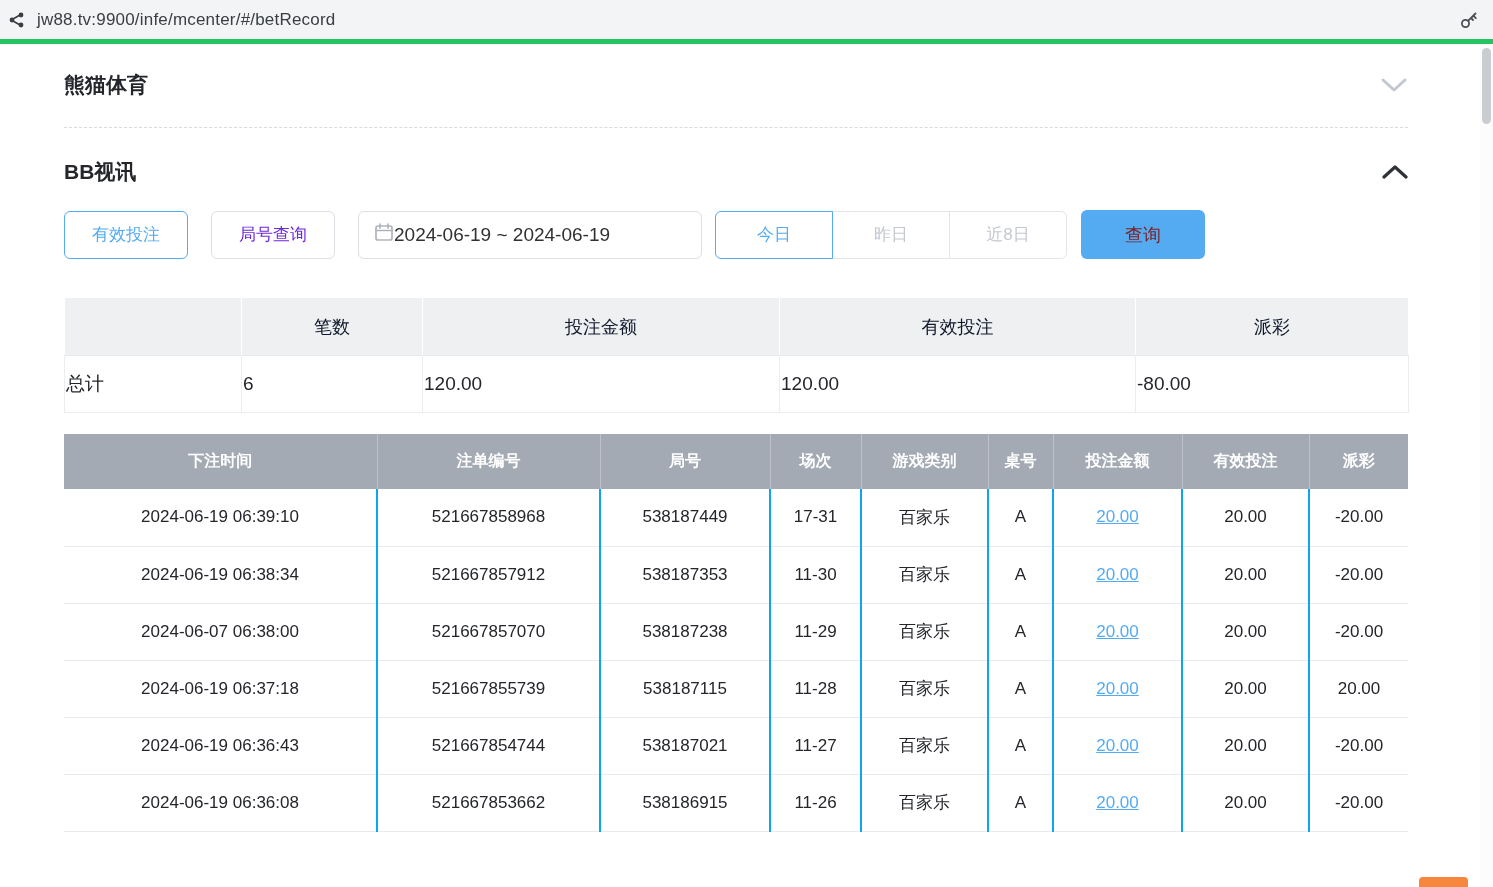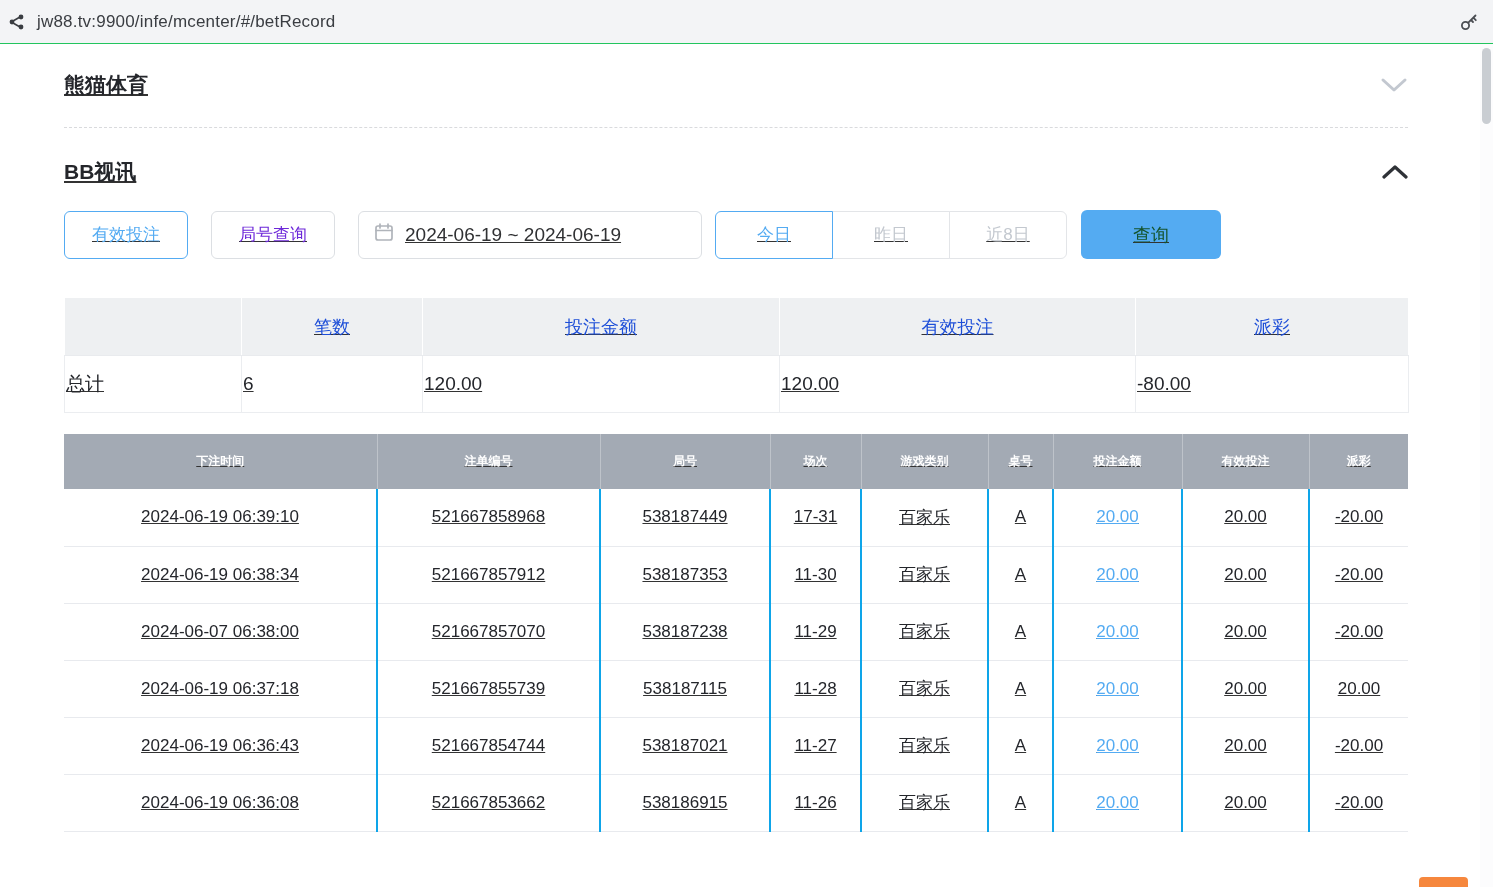--- a/index.html
+++ b/index.html
@@ -9,71 +9,71 @@
   }
   *{box-sizing:border-box;}
   html,body{margin:0;padding:0;}
   body{
     width:1493px;height:887px;overflow:hidden;position:relative;
     background:#fff;color:#333;
     font-family:"Liberation Sans","DejaVu Sans",sans-serif;
   }
   
   .urlbar{
-    height:44px;background:#f3f4f6;border-bottom:1px solid #22c55e;
+    height:44px;background:#f3f4f6;border-bottom:5px solid #22c55e;
     display:flex;align-items:center;padding:0 14px 0 8px;gap:11px;
   }
   .site-icon svg,.key-icon svg{display:block;}
   .url-text{font-size:17px;color:#3a3d42;letter-spacing:.2px;}
   .key-icon{margin-left:auto;cursor:pointer;}
   
-  .content{padding:0 85px 4px 64px;text-decoration:underline;}
+  .content{padding:0 85px 4px 64px;}
   .section-header{display:flex;align-items:center;justify-content:space-between;}
   .section-title{margin:0;font-size:21px;font-weight:bold;color:#24262b;}
   .panda-header{padding:27px 0 28px;}
   .dashed-divider{border-bottom:1px dashed #d9dadd;}
   .bb-header{padding:30px 0 24px;}
   .chev{cursor:pointer;display:flex;align-items:center;}
   
   .filter-row{display:flex;align-items:center;margin-bottom:38px;}
   button{font-family:inherit;cursor:pointer;background:#fff;}
   .tab-btn{width:124px;height:48px;border-radius:6px;font-size:17px;}
   .tab-btn.active{border:1px solid var(--accent);color:var(--accent);}
   .tab-btn.inactive{border:1px solid #dcdfe3;color:#6d28d9;margin-left:23px;}
   .date-input{
     width:344px;height:48px;border:1px solid #dcdfe3;border-radius:6px;
-    display:flex;align-items:center;gap:11px;padding:0 15px;margin-left:23px;
+    display:flex;align-items:center;padding:0 15px;margin-left:23px;
     font-size:19px;color:#303133;cursor:pointer;
   }
   .btn-group{display:flex;margin-left:13px;}
   .group-btn{
     width:118px;height:48px;font-size:17px;border:1px solid #e3e5e8;color:#c3c8cf;
     margin-left:-1px;position:relative;
   }
   .group-btn:first-child{border-radius:6px 0 0 6px;margin-left:0;}
   .group-btn:last-child{border-radius:0 6px 6px 0;}
   .group-btn.active{border-color:var(--accent);color:var(--accent);z-index:1;}
   .search-btn{
-    width:140px;height:49px;margin-left:14px;border:none;border-radius:6px;
-    background:var(--accent);color:#14532d;font-size:18px;
+    width:124px;height:49px;margin-left:14px;border:none;border-radius:6px;
+    background:var(--accent);color:#7f1d1d;font-size:18px;
   }
   
   table{border-collapse:collapse;table-layout:fixed;}
   .summary{width:1344px;font-size:19px;}
   .summary th{
     background:#eef0f2;border:1px solid #fff;border-bottom:1px solid #e9ebee;
-    height:58px;font-weight:normal;font-size:18px;color:#1d4ed8;text-align:center;
+    height:58px;font-weight:normal;font-size:18px;color:#0f172a;text-align:center;
   }
   .summary td{
     border:1px solid #ebedf0;height:57px;text-align:left;color:#24262b;
   }
   
   .bet-table{width:1344px;margin-top:21px;font-size:17px;}
   .bet-table thead th{
-    background:var(--header-gray);color:#fff;font-weight:bold;font-size:12px;
+    background:var(--header-gray);color:#fff;font-weight:bold;font-size:16px;
     height:55px;text-align:center;border-right:1px solid rgba(255,255,255,.3);
   }
   .bet-table thead th:last-child{border-right:none;}
   .bet-table td{
     height:57px;text-align:center;color:#24262b;
     border-bottom:1px solid #e8eaee;border-right:2px solid #0ea5e9;
   }
   .bet-table td:last-child{border-right:none;}
   .amount-link{color:var(--accent);text-decoration:underline;cursor:pointer;}
   .neg{color:var(--red);}

